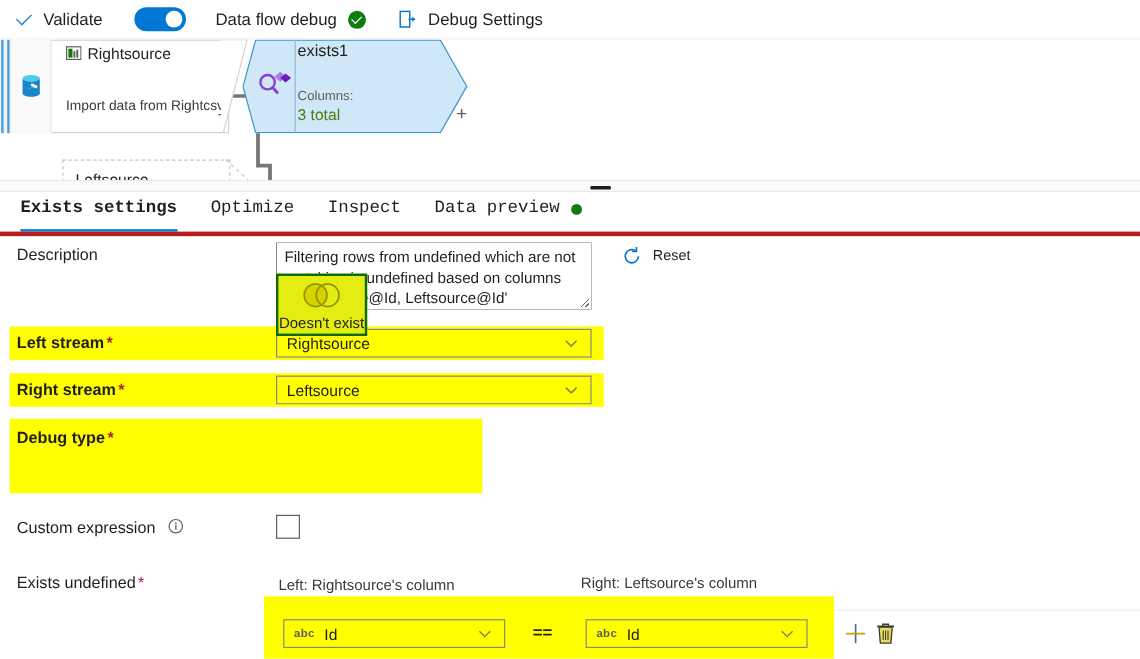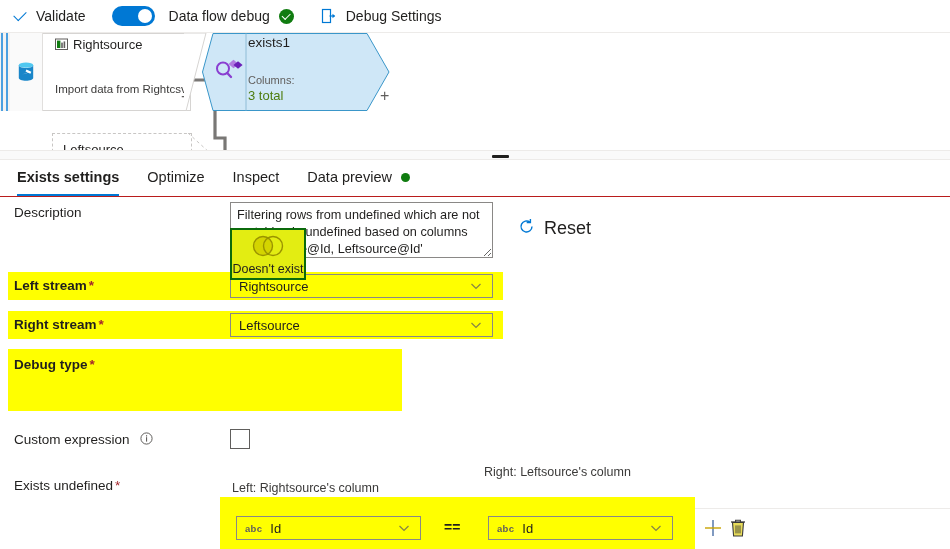--- a/index.html
+++ b/index.html
@@ -33,21 +33,21 @@
   }
   .toggle-wrap { margin-left: 26px; display: flex; align-items: center; }
   .toggle {
     width: 43px; height: 20px; border-radius: 10px; background: #0078d4;
     position: relative; flex: none;
   }
   .toggle .knob {
     position: absolute; right: 3px; top: 3px; width: 14px; height: 14px;
     border-radius: 50%; background: #ffffff;
   }
-  .toggle-label { margin-left: 14px; font-size: 14px; }
+  .toggle-label { margin-left: 25px; font-size: 14px; }
   .ok-badge {
     width: 15px; height: 15px; border-radius: 50%; background: #107c10;
     margin-left: 9px; position: relative; flex: none;
   }
   .ok-badge::before {
     content: ""; position: absolute; left: 3.5px; top: 4px;
     width: 7px; height: 3.5px;
     border-left: 1.6px solid #ffffff; border-bottom: 1.6px solid #ffffff;
     transform: rotate(-45deg);
   }
@@ -109,22 +109,22 @@
     background: #fafafa; border-top: 1px solid #edebe9; border-bottom: 1px solid #edebe9;
   }
   .splitter .handle {
     position: absolute; left: 492px; top: 4px; width: 17px; height: 3px;
     background: #201f1e; border-radius: 1px; cursor: ns-resize;
   }
 
   
   .tabs {
     position: absolute; top: 161px; left: 0; width: 950px; height: 36px;
-    border-bottom: 1px solid #b91c1c;
-    display: flex; align-items: flex-end; padding-left: 17px;
+    border-bottom: 4px solid #b91c1c;
+    display: flex; align-items: flex-end; padding-left: 17px; font-family: Liberation Mono, monospace;
   }
   .tab {
     position: relative; height: 35px; display: flex; align-items: center;
     margin-right: 28px; font-size: 14.5px; color: #201f1e; cursor: pointer;
     padding-bottom: 3px;
   }
   .tab.active { font-weight: bold; }
   .tab.active::after {
     content: ""; position: absolute; left: 0; right: 0; bottom: 0;
     height: 2px; background: #0078d4;
@@ -146,22 +146,22 @@
 
   textarea.desc {
     position: absolute; left: 230px; top: 5px; width: 263px; height: 56px;
     border: 1px solid #8a8886; background: #ffffff;
     font-family: "Liberation Sans", sans-serif; font-size: 12.7px;
     color: #201f1e; padding: 4px 6px; resize: both; line-height: 17px;
     outline: none;
   }
 
   .reset-btn {
-    position: absolute; left: 518px; top: 21px; height: 22px;
-    display: flex; cursor: pointer; font-size: 18px;
+    position: absolute; left: 518px; top: 5px; height: 22px;
+    display: flex; align-items: center; cursor: pointer; font-size: 12px;
   }
   .reset-icon { width: 17px; height: 17px; margin-right: 9px; flex: none; }
 
   .combo {
     position: absolute; border: 1px solid #8a8886; background: transparent;
     height: 24px; display: flex; align-items: center; cursor: pointer;
   }
   .combo .val { font-size: 13px; color: #201f1e; margin-left: 8px; flex: 1; }
   .combo .chev { width: 16px; margin-right: 8px; opacity: .75; }
 
@@ -390,21 +390,21 @@
         </svg>
       </span>
     </div>
     <div class="cbx" style="top:232px"></div>
 
     <div class="row-label" style="left:14px;top:281px">
       <span>Exists undefined</span><span class="req">*</span>
     </div>
 
     <div class="colhdr" style="left:232px;top:284px">Left: Rightsource's column</div>
-    <div class="colhdr" style="left:484px;top:268px">Right: Leftsource's column</div>
+    <div class="colhdr" style="left:484px;top:282px">Right: Leftsource's column</div>
 
     <div class="hl" style="left:220px;top:300px;width:475px;height:52px"></div>
     <div class="cond-sep" style="left:695px;top:311px;width:255px"></div>
 
     <div class="combo" style="left:236px;top:319px;width:185px;z-index:2">
       <span class="typetag">abc</span>
       <span class="val">Id</span>
       <svg class="chev" viewBox="0 0 16 16" height="16">
         <path d="M3.5 6 L8 10.4 L12.5 6" fill="none" stroke="#605e5c" stroke-width="1.3"></path>
       </svg>

